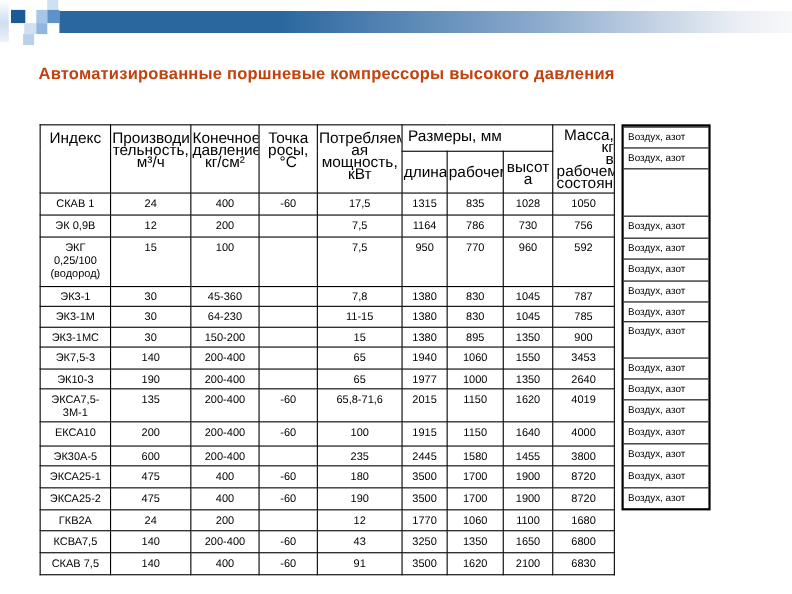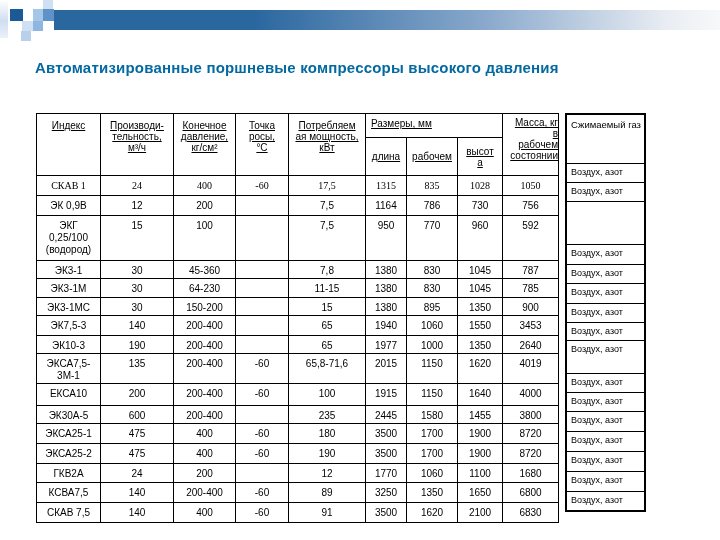--- a/index.html
+++ b/index.html
@@ -12,27 +12,27 @@
   .sq-a{left:33px;top:9px;width:10px;height:12px;background:#a6c6e8;}
   .sq-b{left:43px;top:0;width:10px;height:9px;background:#cfe0f2;}
   .sq-c{left:43px;top:9px;width:11px;height:12px;background:#5e92c8;}
   .sq-d{left:22px;top:21px;width:11px;height:10px;background:#cfe0f2;}
   .sq-e{left:33px;top:21px;width:10px;height:10px;background:#8fb6e0;}
   .sq-f{left:21px;top:31px;width:10px;height:10px;background:#b9d0ea;}
   .bar{left:54px;top:10px;width:666px;height:20px;
        background:linear-gradient(90deg,#2a679f 0%,#2a679f 30%,#8aa9cc 65%,#e9edf3 92%,#f7f8fa 100%);}
   
   .title{position:absolute;left:35px;top:59px;width:660px;
-         font-size:15px;font-weight:bold;color:#0369a1;letter-spacing:0.2px;}
+         font-size:15px;font-weight:bold;color:#c2410c;letter-spacing:0.2px;}
   
   table.main{position:absolute;left:36px;top:113px;width:522px;
              border-collapse:collapse;table-layout:fixed;}
   table.main th,table.main td{border:1px solid #000;white-space:pre-line;
              font-weight:normal;overflow:hidden;}
-  table.main th{font-size:10px;line-height:11px;vertical-align:top;padding:6px 1px 0 1px;text-align:center;text-decoration:underline;}
+  table.main th{font-size:14px;line-height:11px;vertical-align:top;padding:6px 1px 0 1px;text-align:center;}
   table.main th.group{height:19px;text-align:left;padding:4px 0 0 5px;}
   table.main th.sub{vertical-align:middle;padding:0 1px;}
   table.main th.left{text-align:right;padding:3px 0 0 3px;margin-left:40px;}
   table.main td{font-size:10px;line-height:12px;text-align:center;
              vertical-align:top;padding:4px 1px 0 1px;}
   
   .gasbox{position:absolute;left:565px;top:113px;width:81px;border:2px solid #000;
           box-sizing:border-box;background:#fff;}
   .gas-header{height:48px;box-sizing:border-box;font-size:9.5px;line-height:12px;
           padding:4px 2px 0 4px;}
@@ -90,21 +90,21 @@
 состоянии</th>
       </tr>
       <tr style="height:38px">
         <th class="sub">длина</th>
         <th class="sub">рабочем</th>
         <th class="sub">высот
 а</th>
       </tr>
     </thead>
     <tbody>
-        <tr style="height: 20px; font-family: Liberation Serif, serif;">
+        <tr style="height: 20px;">
           <td>СКАВ 1</td>
           <td>24</td>
           <td>400</td>
           <td>-60</td>
           <td>17,5</td>
           <td>1315</td>
           <td>835</td>
           <td>1028</td>
           <td>1050</td>
         </tr>
@@ -252,43 +252,41 @@
           <td>1770</td>
           <td>1060</td>
           <td>1100</td>
           <td>1680</td>
         </tr>
         <tr style="height: 20px;">
           <td>КСВА7,5</td>
           <td>140</td>
           <td>200-400</td>
           <td>-60</td>
-          <td>89</td>
+          <td>43</td>
           <td>3250</td>
           <td>1350</td>
           <td>1650</td>
           <td>6800</td>
         </tr>
         <tr style="height: 20px; margin-left: 12px;">
           <td>СКАВ 7,5</td>
           <td>140</td>
           <td>400</td>
           <td>-60</td>
           <td>91</td>
           <td>3500</td>
           <td>1620</td>
           <td>2100</td>
           <td>6830</td>
         </tr>
       </tbody>
   </table>
 
   <div class="gasbox">
-    <div class="gas-header">Сжимаемый
-газ</div>
   <div class="gas-row" style="height: 19px;">Воздух, азот</div>
       <div class="gas-row" style="height: 19px;">Воздух, азот</div>
       <div class="gas-row" style="height: 43px;"></div>
       <div class="gas-row" style="height: 20px;">Воздух, азот</div>
       <div class="gas-row" style="height: 19px;">Воздух, азот</div>
       <div class="gas-row" style="height: 20px;">Воздух, азот</div>
       <div class="gas-row" style="height: 19px;">Воздух, азот</div>
       <div class="gas-row" style="height: 18px;">Воздух, азот</div>
       <div class="gas-row" style="height: 33px;">Воздух, азот</div>
       <div class="gas-row" style="height: 19px;">Воздух, азот</div>

